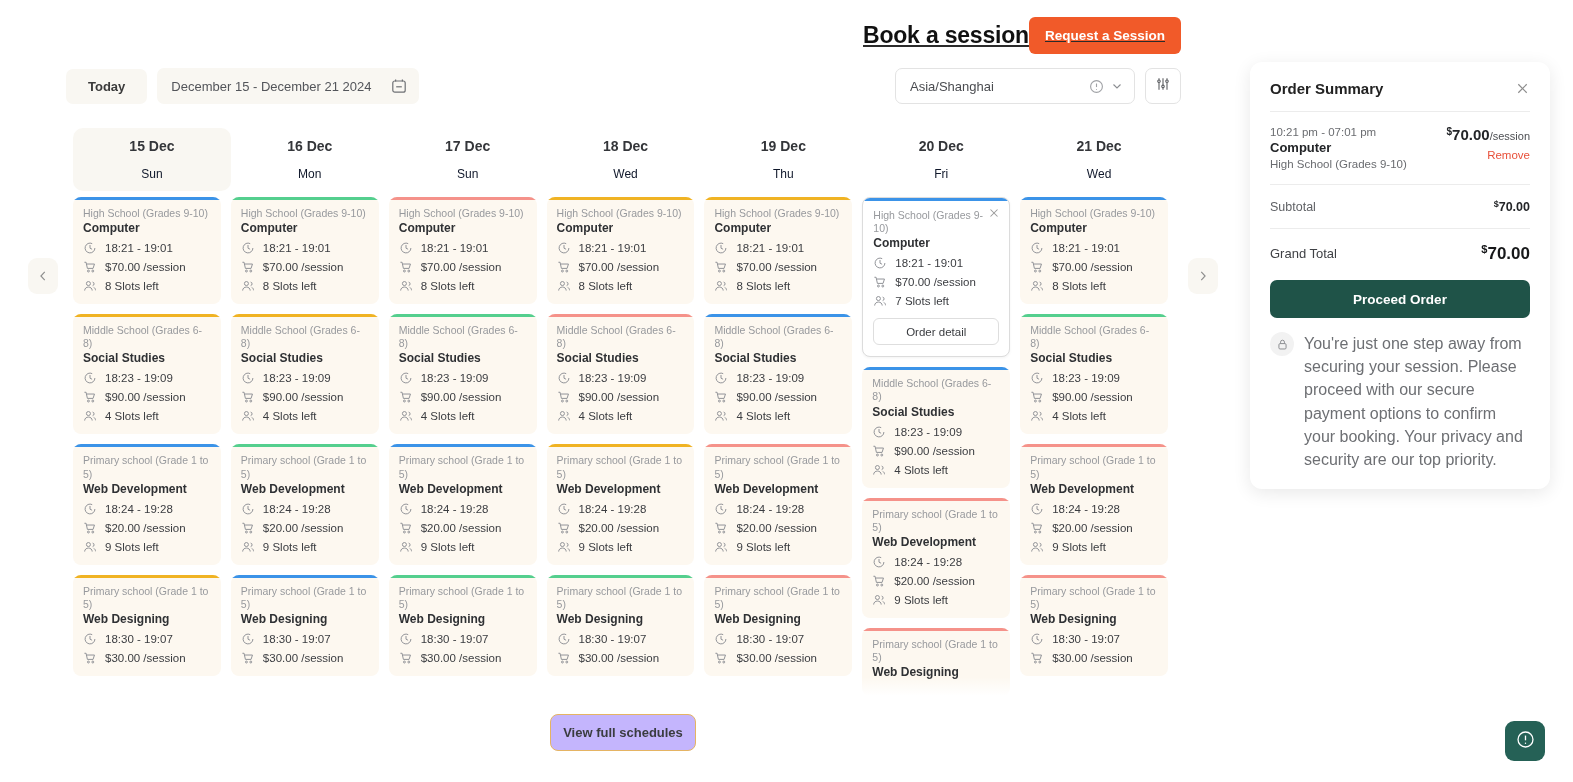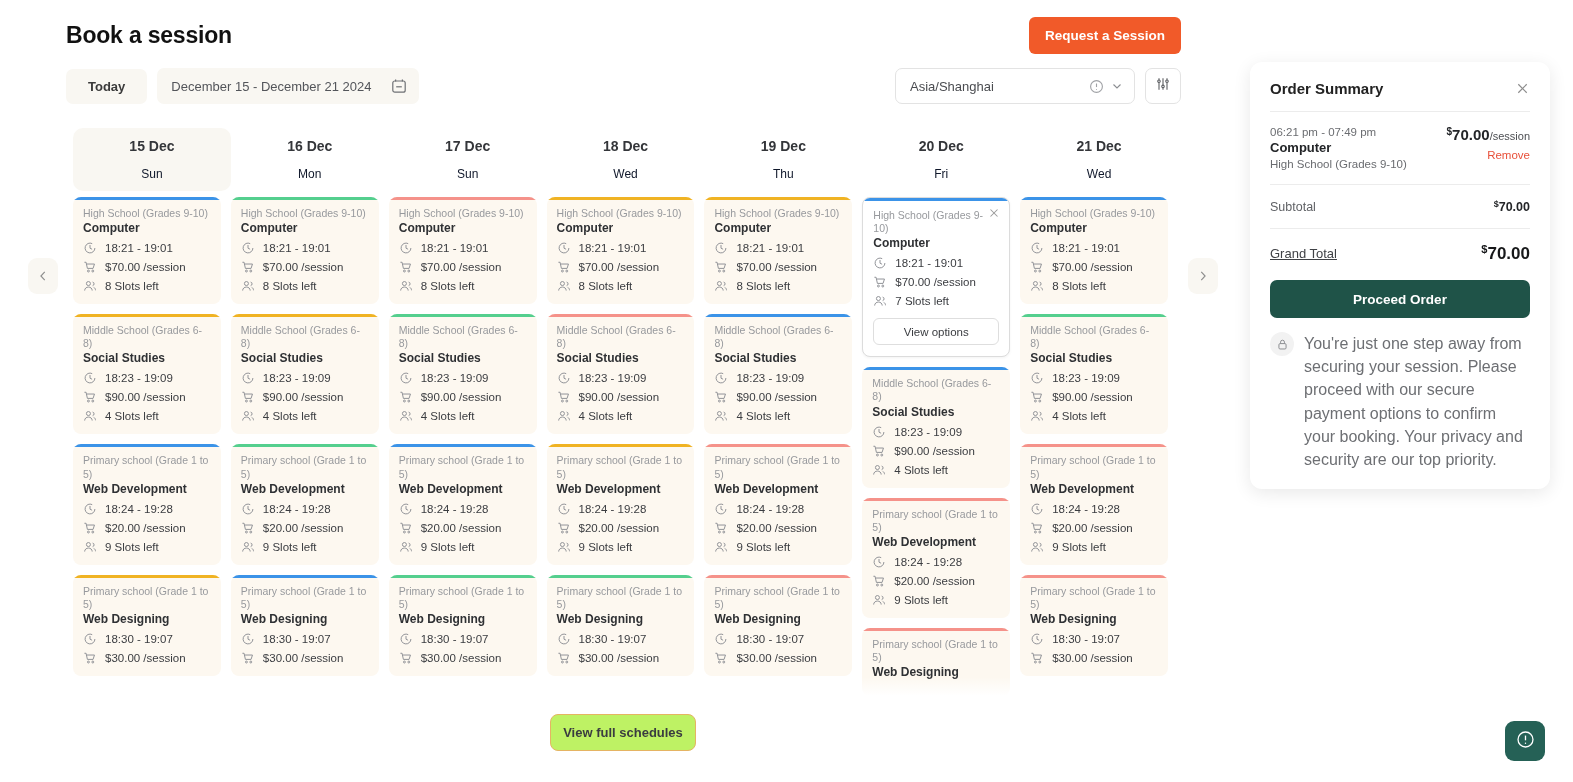--- a/index.html
+++ b/index.html
@@ -9,21 +9,21 @@
     overflow: hidden;
     background: #ffffff;
     font-family: "Liberation Sans", sans-serif;
     color: #2b2b2b;
   }
   .page { position: relative; width: 1573px; height: 782px; }
 
   
   .header-row {
     position: absolute; left: 66px; top: 14px; width: 1115px; height: 42px;
-    display: flex; align-items: center; justify-content: space-between;
+    display: flex; align-items: center; justify-content: flex-end; text-decoration: underline;
   }
   .page-title { font-size: 23px; font-weight: bold; color: #111; letter-spacing: -0.2px; }
   .btn-request {
     background: #f15a29; color: #fff; border: none; border-radius: 6px;
     font-size: 13.5px; font-weight: bold; padding: 11px 16px; cursor: pointer;
     font-family: "Liberation Sans", sans-serif; white-space: nowrap;
   }
 
   
   .controls-row {
@@ -113,21 +113,21 @@
   }
 
   .fade-mask {
     position: absolute; left: 0; bottom: 0; width: 100%; height: 26px;
     background: linear-gradient(to bottom, rgba(255,255,255,0), #ffffff 72%);
     pointer-events: none;
   }
 
   .btn-fullsched {
     position: absolute; left: 550px; top: 714px; width: 146px; height: 37px;
-    background: #bef264; border: 1px solid #e5b463; border-radius: 8px;
+    background: #c4b5fd; border: 1px solid #e5b463; border-radius: 8px;
     font-size: 13px; font-weight: bold; color: #3a3c40; cursor: pointer;
     font-family: "Liberation Sans", sans-serif;
   }
 
   
   .order-panel {
     position: absolute; left: 1250px; top: 62px; width: 300px;
     background: #fff; border-radius: 12px; padding: 18px 20px 18px 20px;
     box-shadow: 0 4px 18px rgba(0,0,0,0.09);
   }
@@ -140,21 +140,21 @@
   .item-name { font-size: 13px; font-weight: bold; color: #232528; margin-top: 2px; }
   .item-grade { font-size: 11.5px; color: #6a6c70; margin-top: 3px; }
   .price { font-size: 15px; font-weight: bold; color: #232528; white-space: nowrap; }
   .price .cur { font-size: 10px; vertical-align: 5px; font-weight: bold; }
   .price .per { font-size: 11px; font-weight: normal; color: #4c4e52; }
   .remove { font-size: 11.5px; color: #e8503a; text-align: right; margin-top: 6px; cursor: pointer; }
   .total-row { display: flex; justify-content: space-between; align-items: center; }
   .total-label { font-size: 12.5px; color: #5f6165; }
   .sub-amt { font-size: 12.5px; font-weight: bold; color: #232528; }
   .sub-amt .cur { font-size: 9px; vertical-align: 4px; }
-  .grand-label { font-size: 13px; color: #3f4145; text-decoration: underline; }
+  .grand-label { font-size: 13px; color: #3f4145; }
   .grand-amt { font-size: 17px; font-weight: bold; color: #17181a; }
   .grand-amt .cur { font-size: 11px; vertical-align: 6px; }
   .btn-proceed {
     width: 100%; height: 38px; background: #1f5348; color: #fff; border: none;
     border-radius: 7px; font-size: 13.5px; font-weight: bold; cursor: pointer;
     margin-top: 16px; font-family: "Liberation Sans", sans-serif;
   }
   .secure-row { display: flex; gap: 10px; margin-top: 14px; align-items: flex-start; }
   .lock-badge {
     width: 24px; height: 24px; flex: 0 0 24px; border-radius: 50%; background: #f2f2f2;
@@ -946,21 +946,21 @@
               </div><div class="crow">
                 <span class="ci">
                   <svg width="14" height="14" viewBox="0 0 16 16" fill="none" stroke="#8e9095" stroke-width="1.1">
                     <circle cx="6.2" cy="5.2" r="2.3"></circle>
                     <path d="M1.9 13.2c0-2.4 1.9-4 4.3-4s4.3 1.6 4.3 4"></path>
                     <path d="M11 3.5a2.1 2.1 0 0 1 0 4.1"></path>
                     <path d="M12.2 9.6c1.3.5 2.1 1.7 2.1 3.3"></path>
                   </svg>
                 </span>
                 <span class="txt">7 Slots left</span>
-              </div><button class="view-detail">View options</button></div>
+              </div><button class="view-detail">Order detail</button></div>
             <div class="card">
               <div class="topbar" style="background: rgb(59, 147, 232);"></div>
               <div class="grade">Middle School (Grades 6-8)</div>
               <div class="subject">Social Studies</div>
               <div class="crow">
                 <span class="ci">
                   <svg width="14" height="14" viewBox="0 0 16 16" fill="none" stroke="#8e9095" stroke-width="1.1">
                     <path d="M13.6 8a5.6 5.6 0 1 1-3.1-5"></path>
                     <polyline points="8,4.6 8,8.2 10.4,9.4"></polyline>
                   </svg>
@@ -1175,21 +1175,21 @@
         <svg width="15" height="15" viewBox="0 0 16 16" fill="none" stroke="#8c8c8c" stroke-width="1.25">
           <line x1="3.5" y1="3.5" x2="12.5" y2="12.5"></line>
           <line x1="12.5" y1="3.5" x2="3.5" y2="12.5"></line>
         </svg>
       </span>
     </div>
     <div class="hr"></div>
 
     <div class="item-row">
       <div>
-        <div class="item-time">06:21 pm - 07:49 pm</div>
+        <div class="item-time">10:21 pm - 07:01 pm</div>
         <div class="item-name">Computer</div>
         <div class="item-grade">High School (Grades 9-10)</div>
       </div>
       <div>
         <div class="price">
           <span class="cur">$</span><span>70.00</span><span class="per">/session</span>
         </div>
         <div class="remove">Remove</div>
       </div>
     </div>

